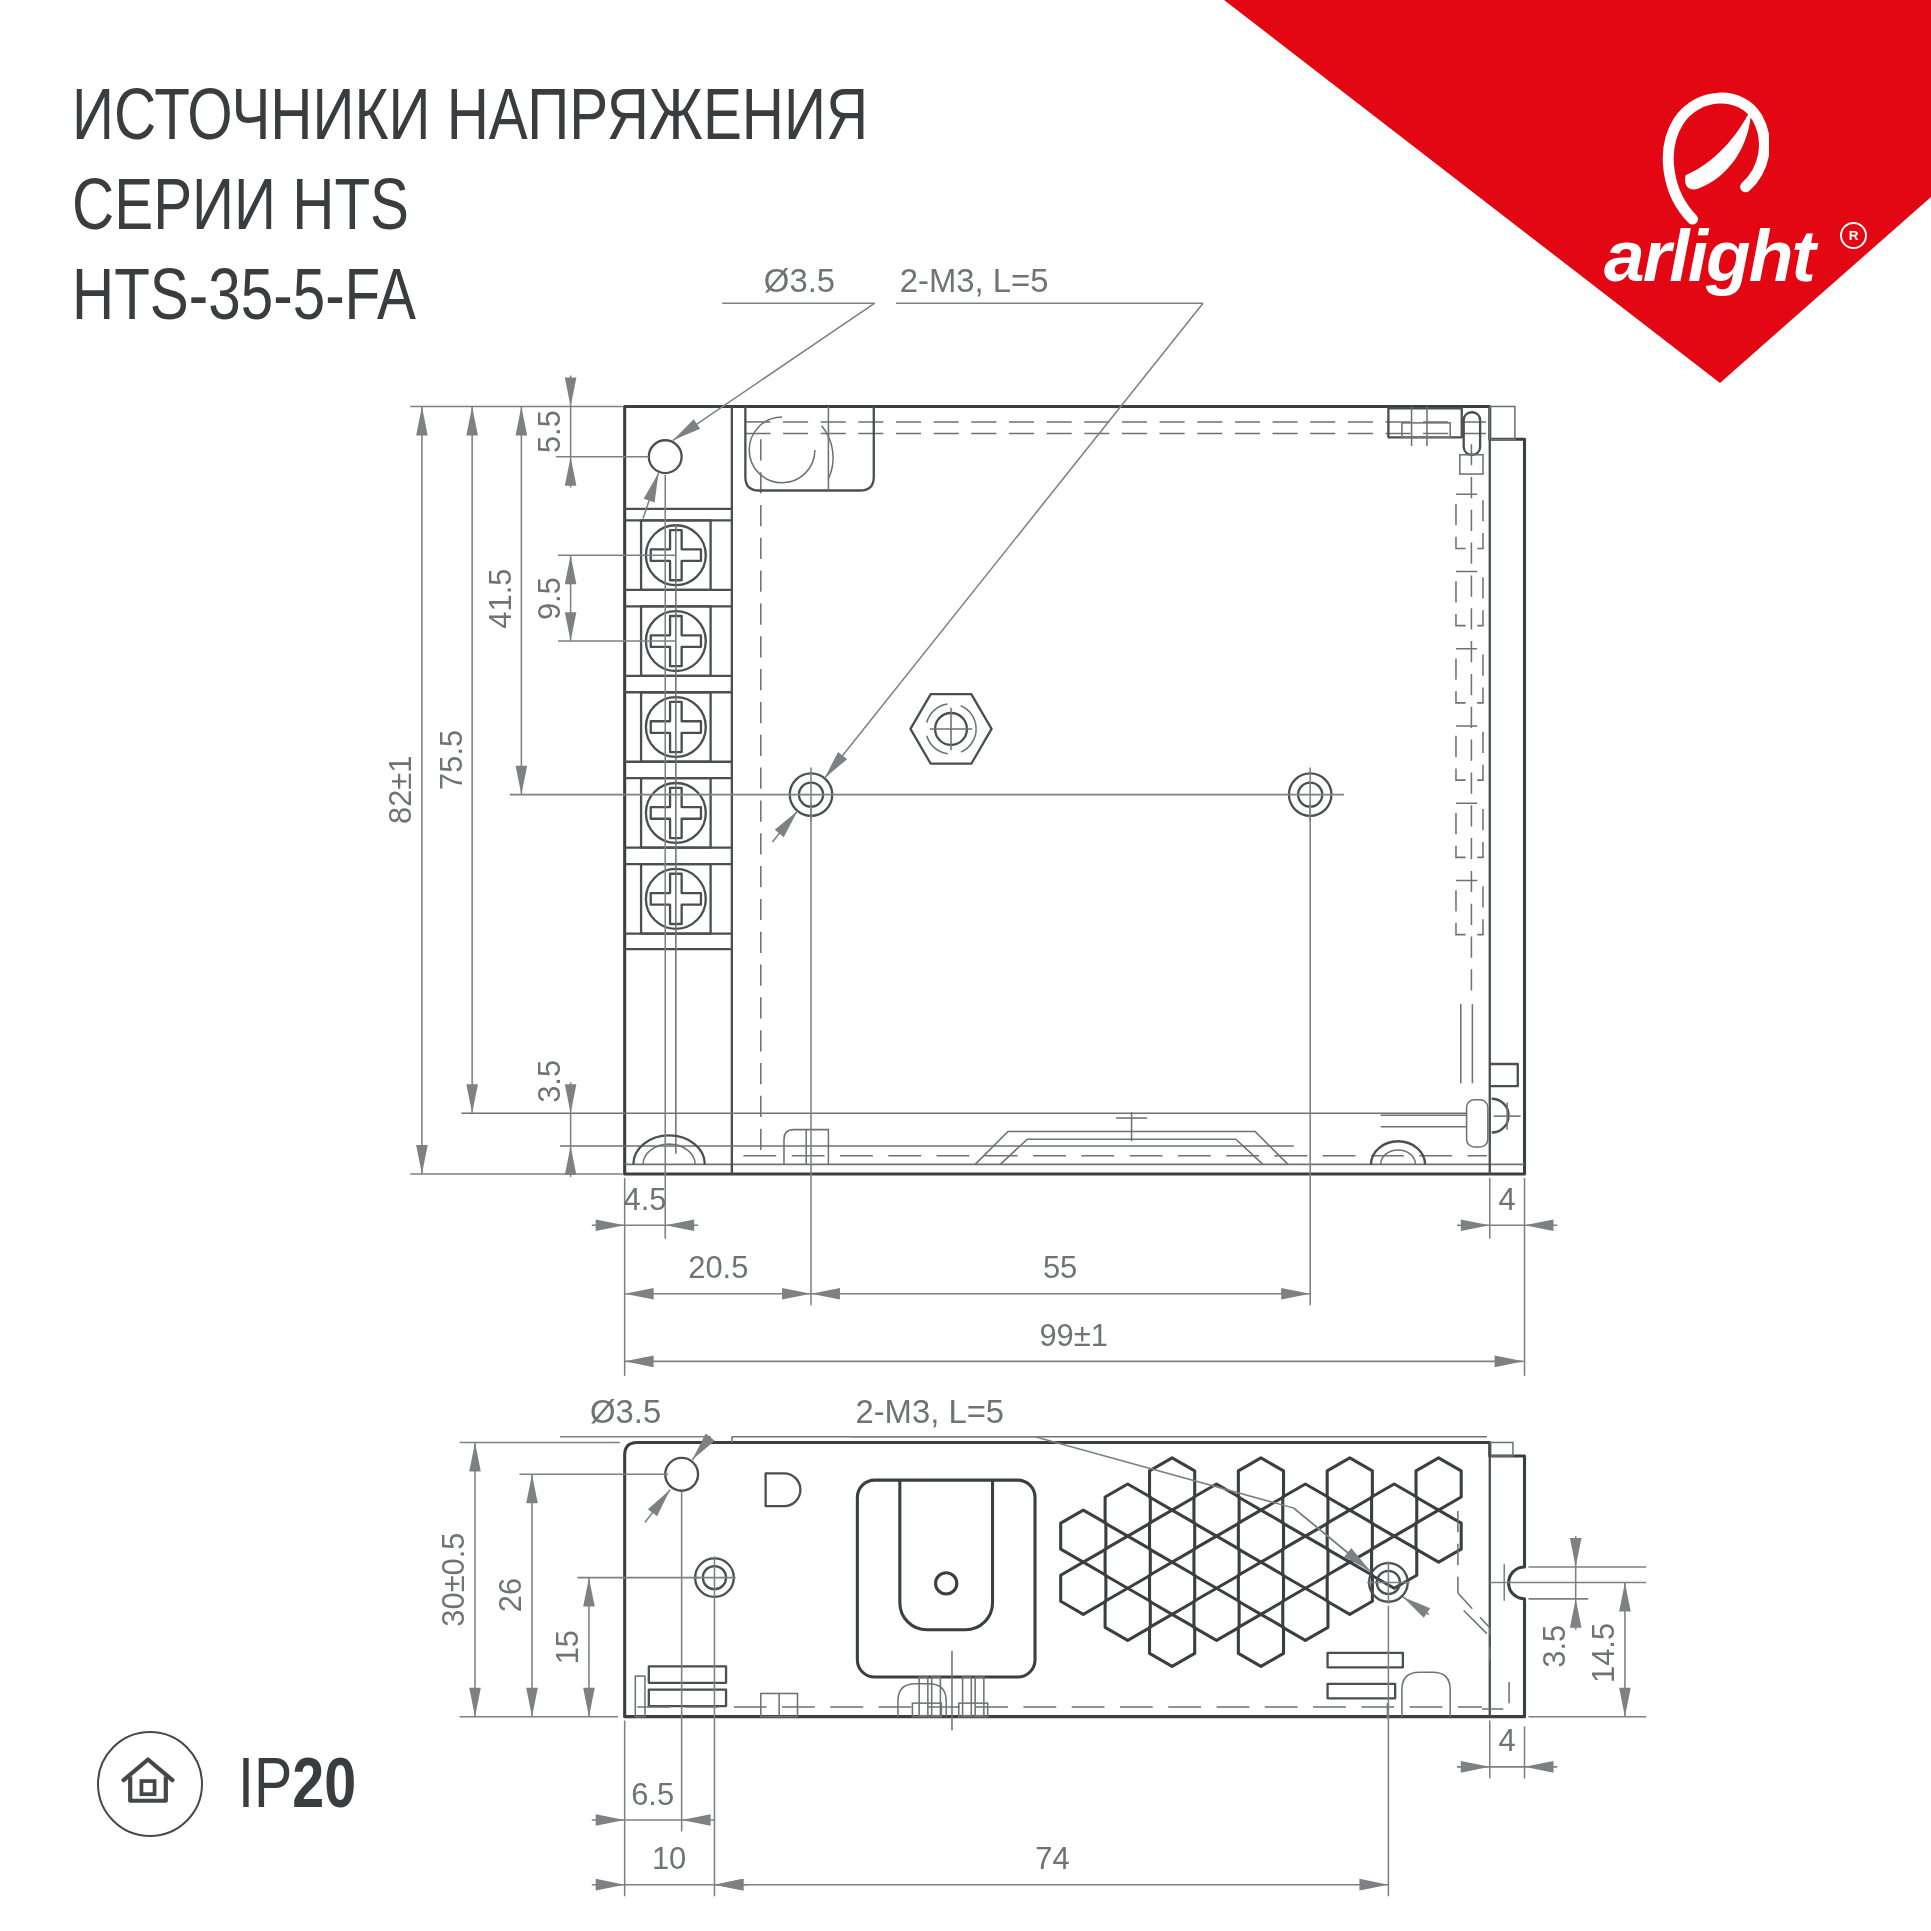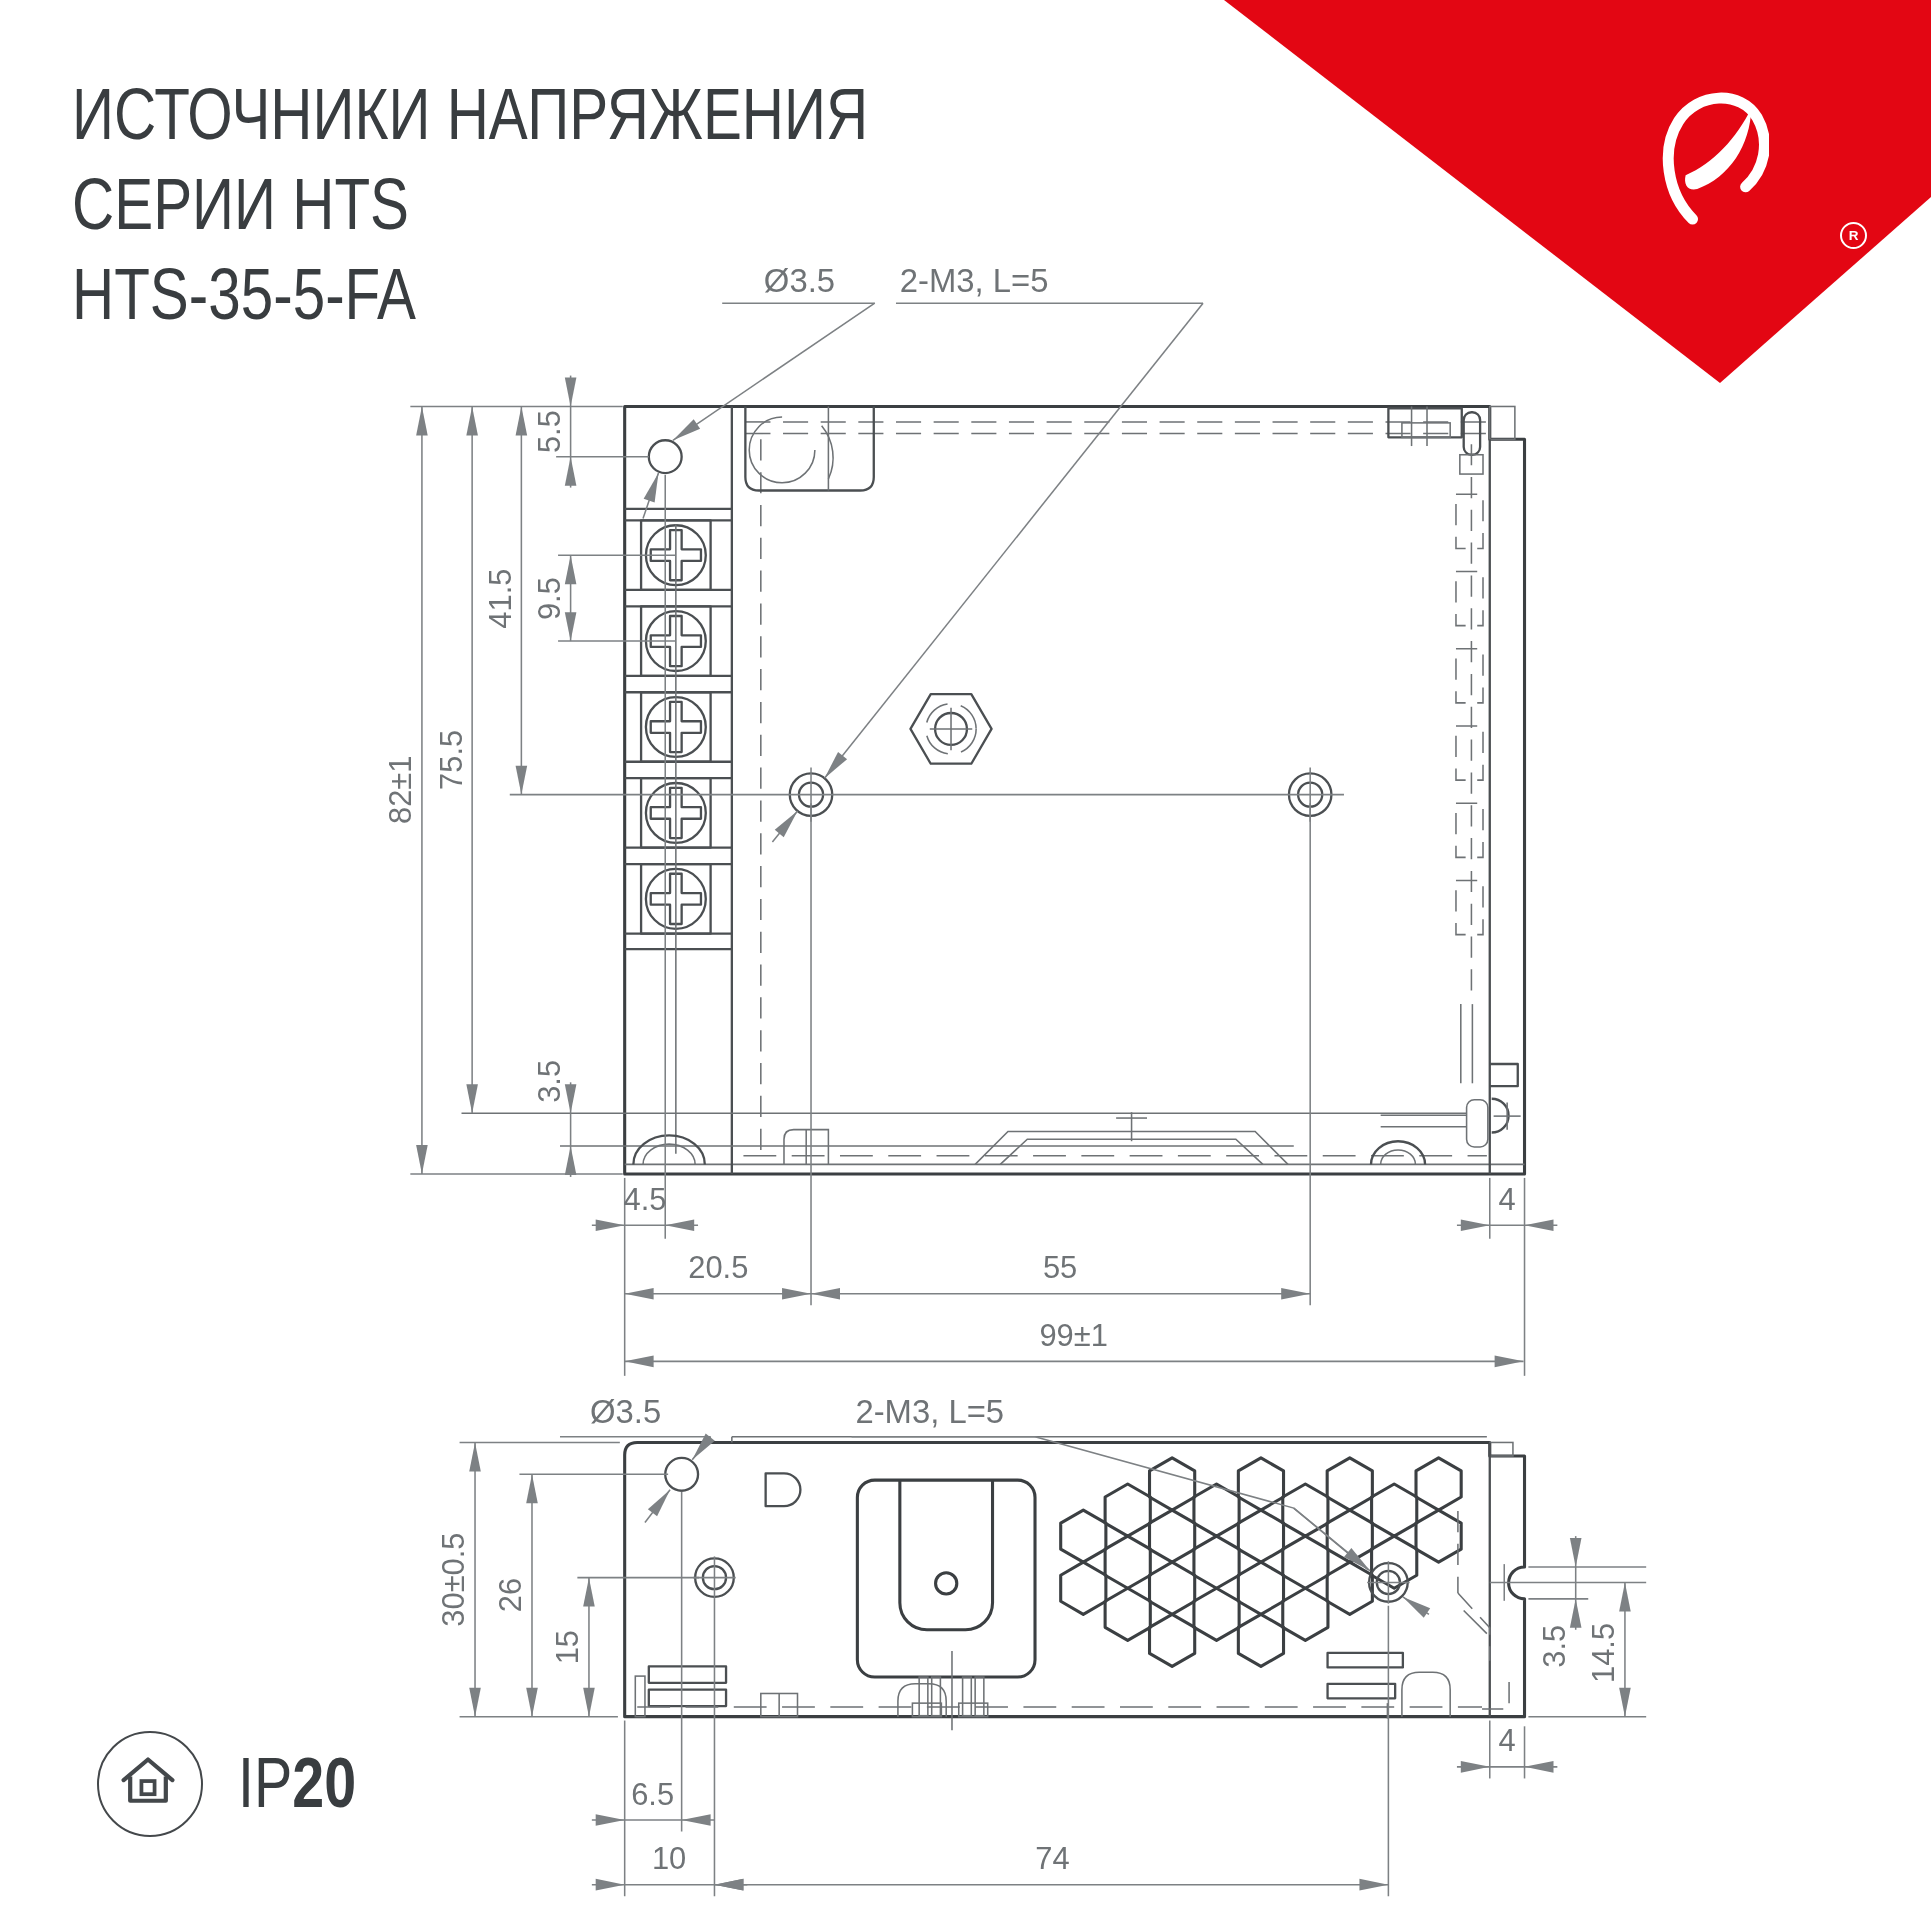--- a/index.html
+++ b/index.html
@@ -39,20 +39,21 @@
     <div class="title-line" style="top:77px">ИСТОЧНИКИ НАПРЯЖЕНИЯ</div>
     <div class="title-line" style="top:167px">СЕРИИ HTS</div>
     <div class="title-line" style="top:257px">HTS-35-5-FA</div>
   </div>
 
   <div id="brand-triangle"></div>
   <svg style="position:absolute;left:1653px;top:83px" width="116" height="143" viewBox="0 0 100 124">
     <path d="M34,118 C12,96 6,58 22,33 C38,8 76,6 90,30 C102,51 96,76 80,90" stroke="#fff" stroke-width="9.5" fill="none" stroke-linecap="round"></path>
     <path d="M28,80 C52,70 72,48 85,22 C84,54 66,82 38,92 C30,94 26,88 28,80 Z" fill="#fff"></path>
   </svg>
+  <div id="brand-text">arlight</div>
   <div id="brand-reg">R</div>
 
   <div id="ip-badge-circle"></div>
   <svg style="position:absolute;left:118px;top:1752px" width="60" height="60" viewBox="0 0 64 64">
     <path d="M6,30 L32,8 L58,30" stroke="#44484b" stroke-width="4.5" fill="none" stroke-linecap="round" stroke-linejoin="round"></path>
     <path d="M13,26 V52 H51 V26" stroke="#44484b" stroke-width="4.5" fill="none" stroke-linejoin="round"></path>
     <rect x="25" y="31" width="14" height="14" stroke="#44484b" stroke-width="4" fill="none"></rect>
   </svg>
   <div id="ip-text"><span>IP</span><span class="bold">20</span></div>
 

